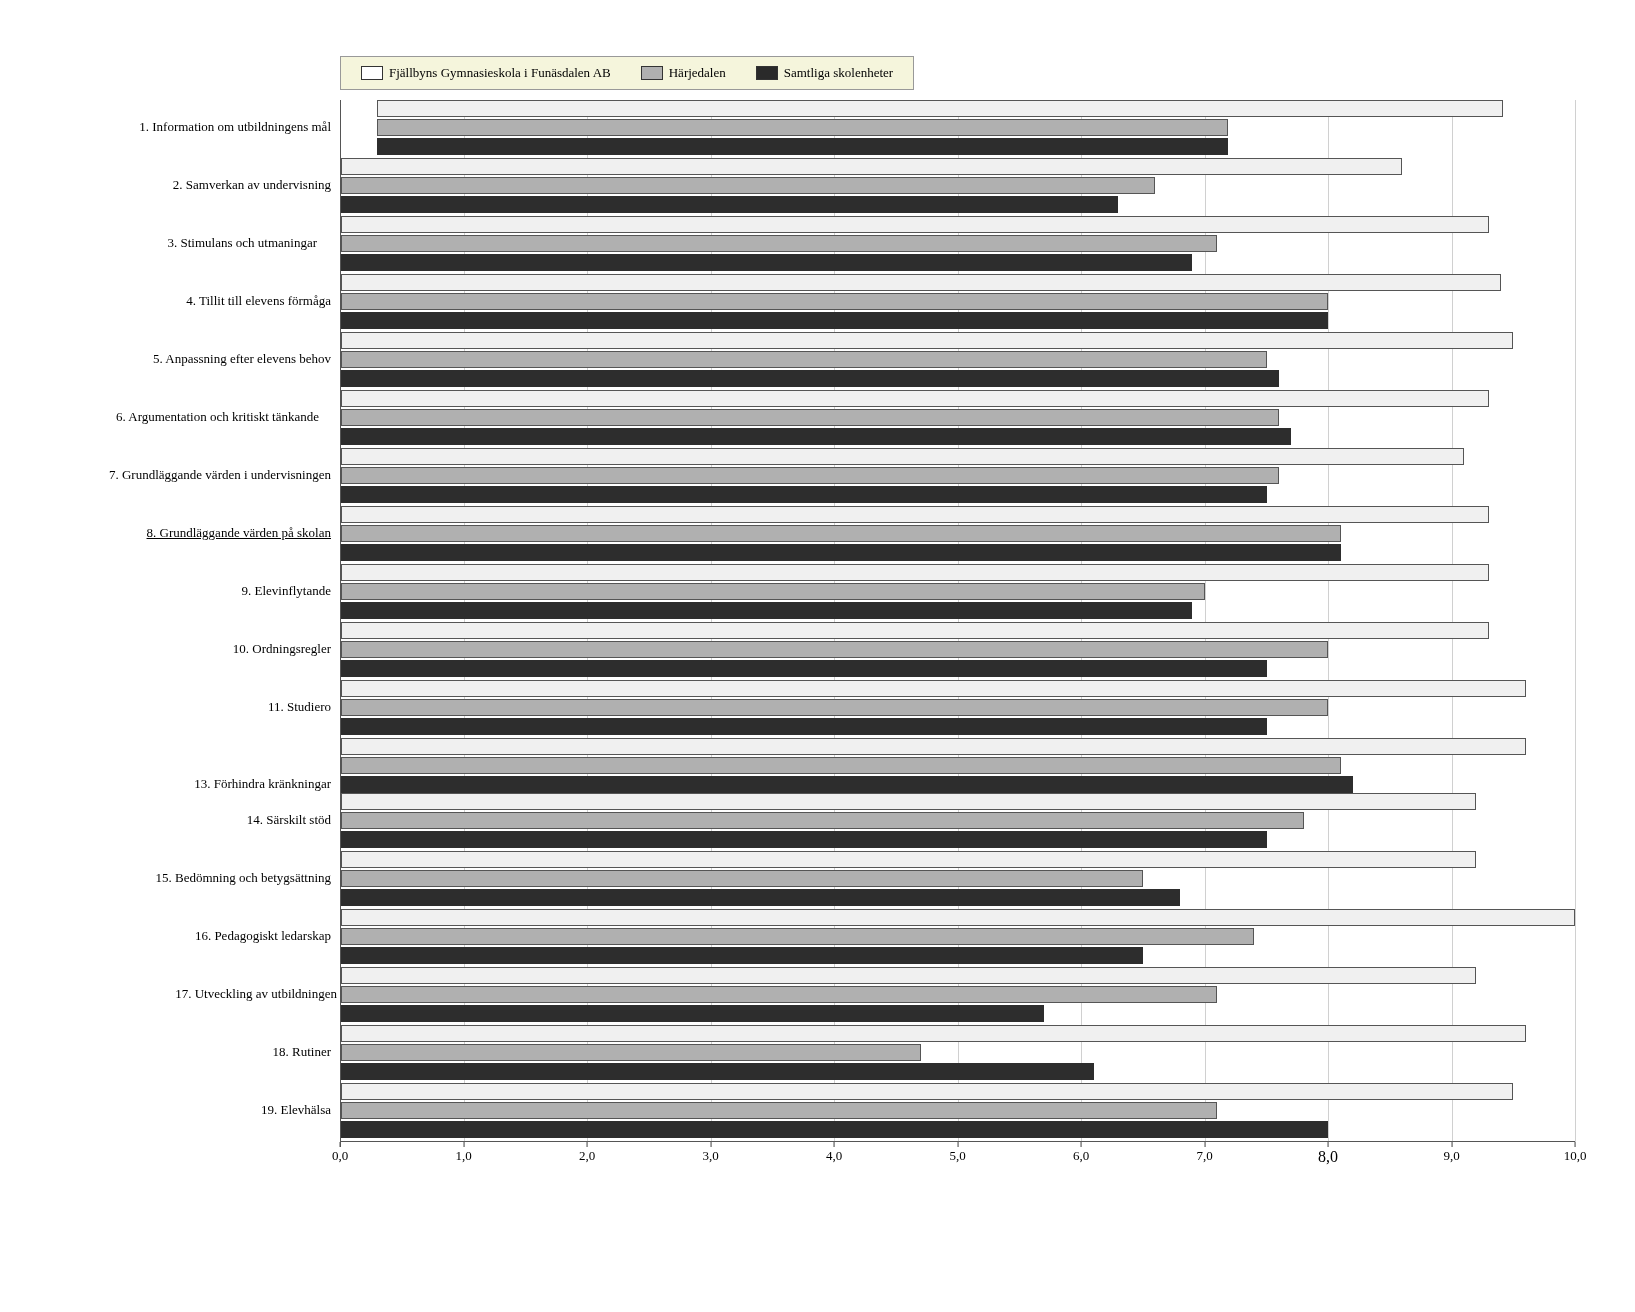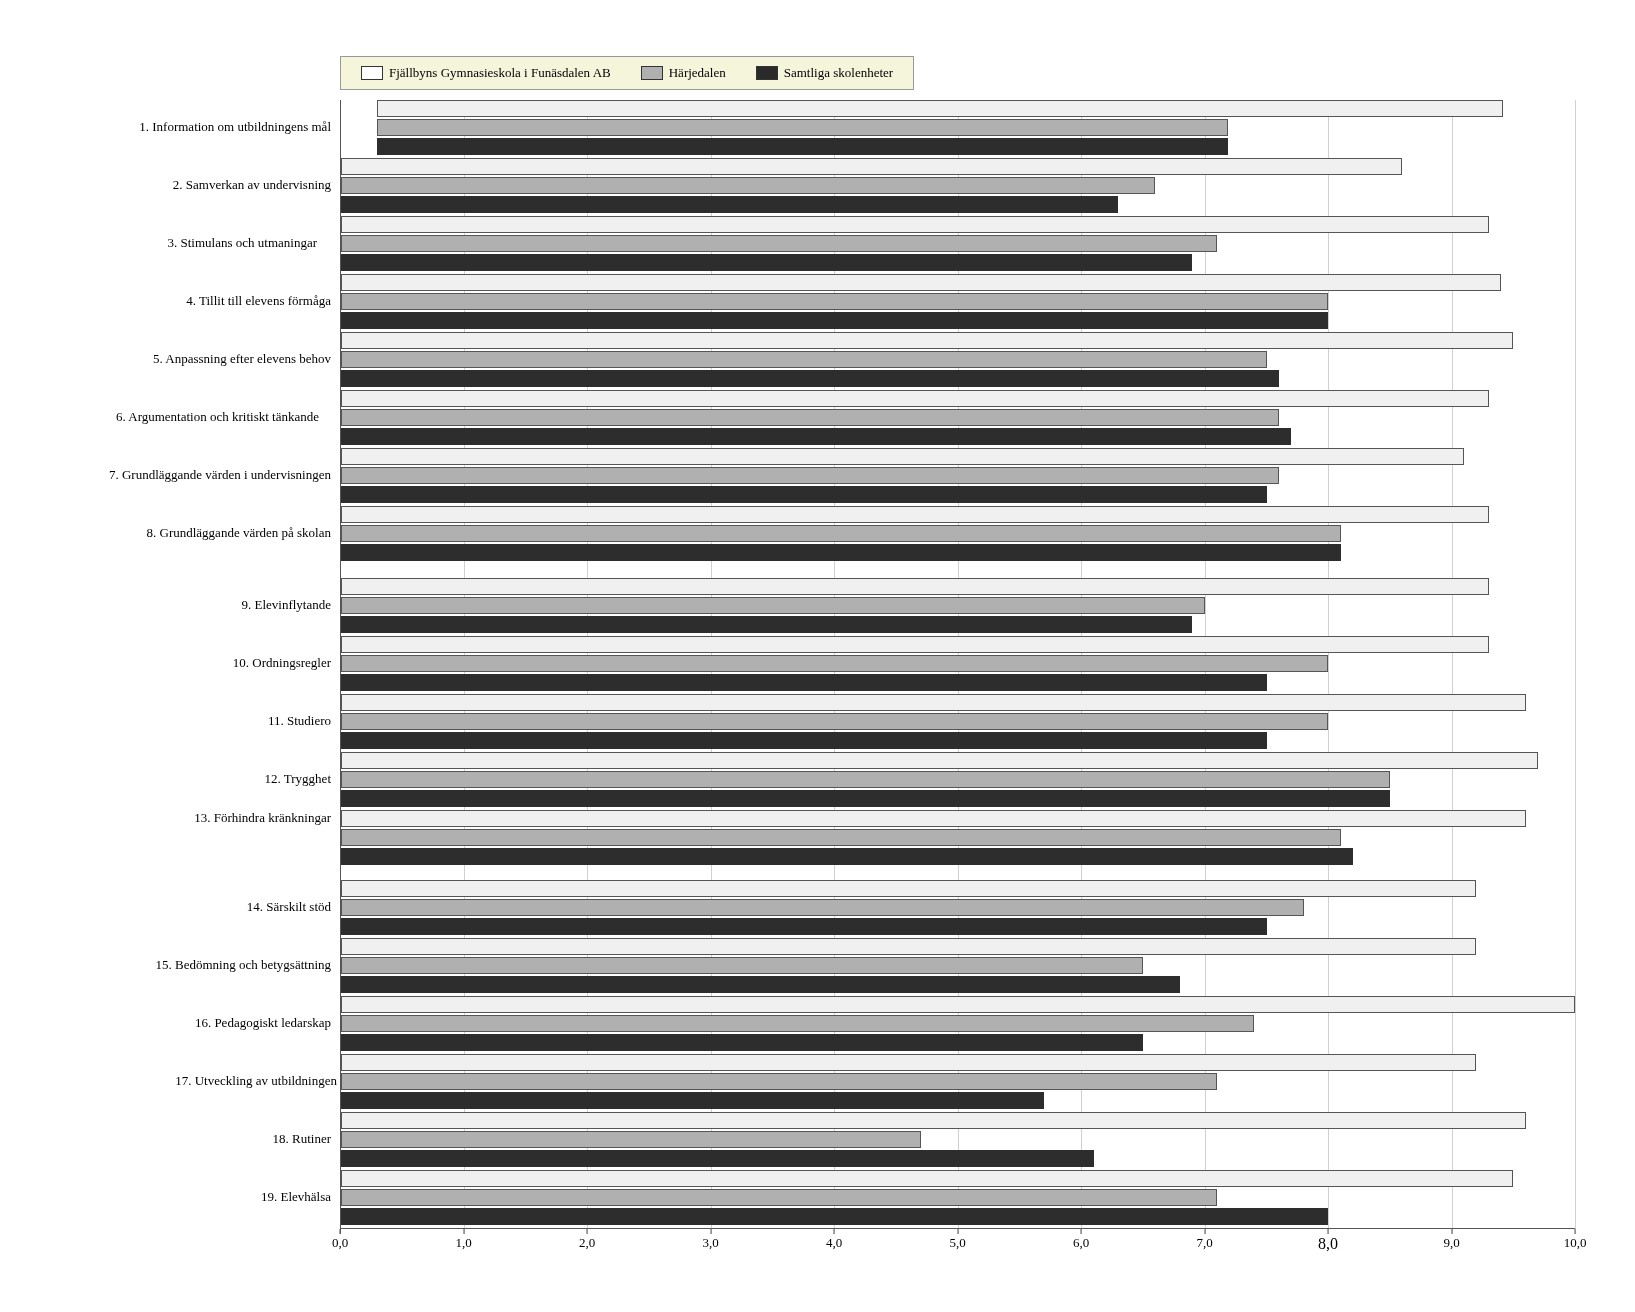--- a/index.html
+++ b/index.html
@@ -215,21 +215,21 @@
               <div style="width: 91%; height: 100%; background: rgb(240, 240, 240); border: 1px solid rgb(85, 85, 85);"></div>
             </div>
             <div style="height: 17px; display: flex; align-items: center;">
               <div style="width: 76%; height: 100%; background: rgb(176, 176, 176); border: 1px solid rgb(85, 85, 85);"></div>
             </div>
             <div style="height: 17px; display: flex; align-items: center;">
               <div style="width: 75%; height: 100%; background: rgb(45, 45, 45); border: 1px solid rgb(45, 45, 45);"></div>
             </div>
           </div>
         </div>
-        <div class="row-group" style="margin-bottom: 17px; display: flex; align-items: center; margin-left: -280px;">
+        <div class="row-group" style="margin-bottom: 3px; display: flex; align-items: center; margin-left: -280px; text-decoration: underline;">
           <div class="row-label" style="width: 280px; flex-shrink: 0; text-align: right; padding-right: 10px; font-size: 13px; line-height: 1.3;">8. Grundläggande värden på skolan</div>
           <div style="flex: 1 1 0%; display: flex; flex-direction: column; gap: 2px;">
             <div style="height: 17px; display: flex; align-items: center;">
               <div style="width: 93%; height: 100%; background: rgb(240, 240, 240); border: 1px solid rgb(85, 85, 85);"></div>
             </div>
             <div style="height: 17px; display: flex; align-items: center;">
               <div style="width: 81%; height: 100%; background: rgb(176, 176, 176); border: 1px solid rgb(85, 85, 85);"></div>
             </div>
             <div style="height: 17px; display: flex; align-items: center;">
               <div style="width: 81%; height: 100%; background: rgb(45, 45, 45); border: 1px solid rgb(45, 45, 45);"></div>
@@ -271,35 +271,21 @@
               <div style="width: 96%; height: 100%; background: rgb(240, 240, 240); border: 1px solid rgb(85, 85, 85);"></div>
             </div>
             <div style="height: 17px; display: flex; align-items: center;">
               <div style="width: 80%; height: 100%; background: rgb(176, 176, 176); border: 1px solid rgb(85, 85, 85);"></div>
             </div>
             <div style="height: 17px; display: flex; align-items: center;">
               <div style="width: 75%; height: 100%; background: rgb(45, 45, 45); border: 1px solid rgb(45, 45, 45);"></div>
             </div>
           </div>
         </div>
-        <div class="row-group" style="margin-bottom: 3px; display: flex; align-items: center; margin-left: -280px;">
-          <div class="row-label" style="width: 280px; flex-shrink: 0; text-align: right; padding-right: 10px; font-size: 13px; line-height: 1.3;">12. Trygghet</div>
-          <div style="flex: 1 1 0%; display: flex; flex-direction: column; gap: 2px;">
-            <div style="height: 17px; display: flex; align-items: center;">
-              <div style="width: 97%; height: 100%; background: rgb(240, 240, 240); border: 1px solid rgb(85, 85, 85);"></div>
-            </div>
-            <div style="height: 17px; display: flex; align-items: center;">
-              <div style="width: 85%; height: 100%; background: rgb(176, 176, 176); border: 1px solid rgb(85, 85, 85);"></div>
-            </div>
-            <div style="height: 17px; display: flex; align-items: center;">
-              <div style="width: 85%; height: 100%; background: rgb(45, 45, 45); border: 1px solid rgb(45, 45, 45);"></div>
-            </div>
-          </div>
-        </div>
-        <div class="row-group" style="margin-bottom: 15px; display: flex; align-items: flex-start; margin-left: -280px;">
+        <div class="row-group" style="margin-bottom: 0; display: flex; align-items: flex-end; margin-left: -280px;">
           <div class="row-label" style="width: 280px; flex-shrink: 0; text-align: right; padding-right: 10px; font-size: 13px; line-height: 1.3;">13. Förhindra kränkningar</div>
           <div style="flex: 1 1 0%; display: flex; flex-direction: column; gap: 2px;">
             <div style="height: 17px; display: flex; align-items: center;">
               <div style="width: 96%; height: 100%; background: rgb(240, 240, 240); border: 1px solid rgb(85, 85, 85);"></div>
             </div>
             <div style="height: 17px; display: flex; align-items: center;">
               <div style="width: 81%; height: 100%; background: rgb(176, 176, 176); border: 1px solid rgb(85, 85, 85);"></div>
             </div>
             <div style="height: 17px; display: flex; align-items: center;">
               <div style="width: 82%; height: 100%; background: rgb(45, 45, 45); border: 1px solid rgb(45, 45, 45);"></div>

